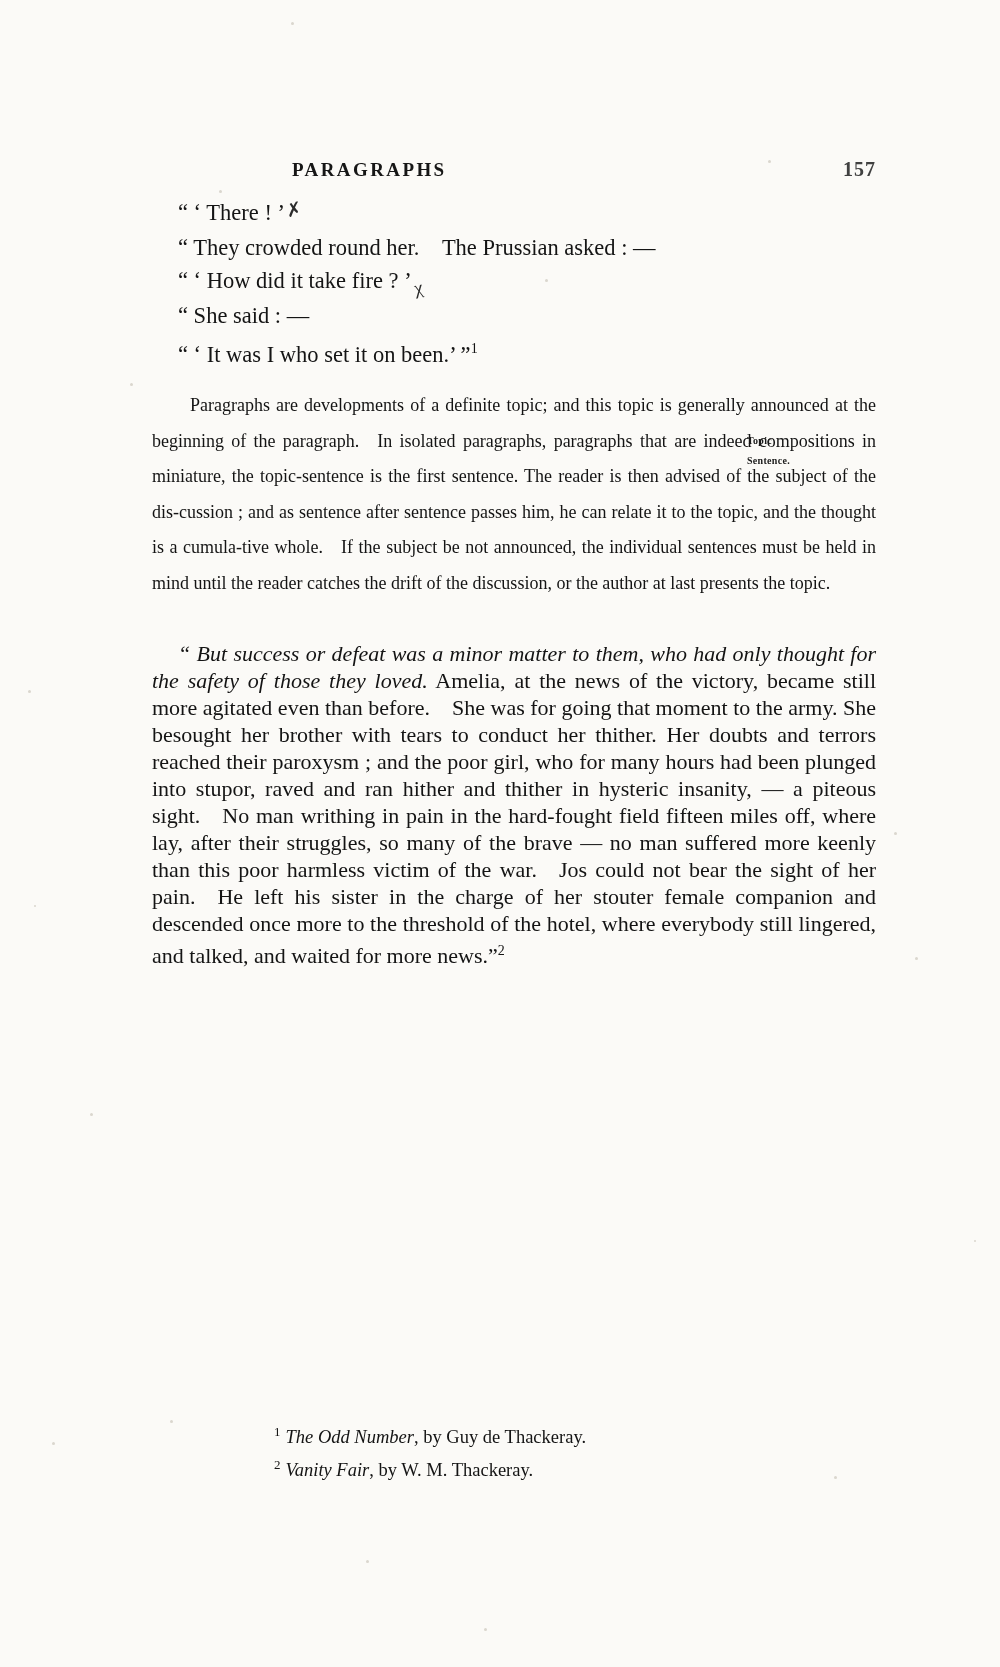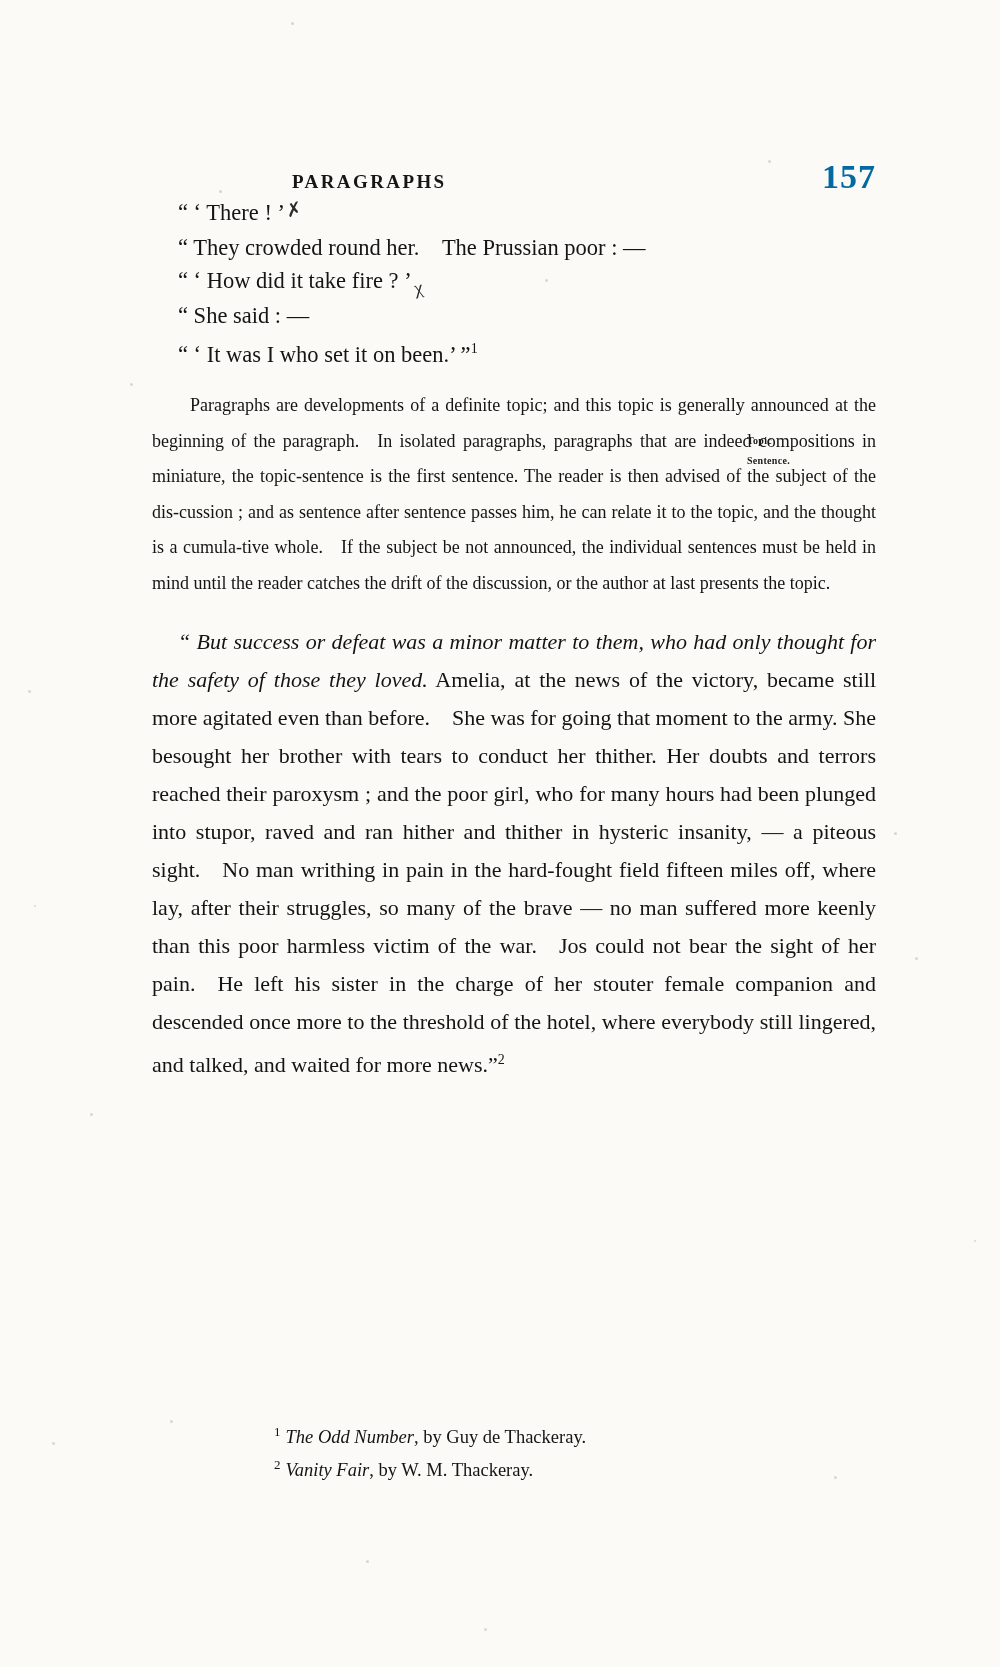--- a/index.html
+++ b/index.html
@@ -41,23 +41,23 @@
   .running-head {
     font-family: "Liberation Serif", serif;
     font-weight: bold;
     font-size: 19px;
     letter-spacing: 2.4px;
     color: #161616;
     margin-left: 140px;
   }
   .folio {
     font-weight: bold;
-    font-size: 34px;
+    font-size: 20px;
     letter-spacing: 1px;
-    color: #0369a1;
+    color: #404040;
   }
 
   .body {
     position: absolute;
     left: 138px;
     top: 196px;
     width: 724px;
   }
 
   
@@ -104,23 +104,23 @@
     font-weight: bold;
     font-size: 10px;
     line-height: 18px;
     letter-spacing: .3px;
     color: #1a1a1a;
   }
 
   
   .excerpt {
     font-size: 22px;
-    line-height: 38px;
+    line-height: 27px;
     text-align: justify;
-    margin-top: 22px;
+    margin-top: 39px;
     text-indent: 26px;
   }
   .excerpt i { font-style: italic; }
 
   .footnotes {
     position: absolute;
     left: 138px;
     top: 1418px;
     width: 724px;
     font-size: 18.5px;
@@ -156,21 +156,21 @@
 
   <div class="header">
     <div class="running-head">PARAGRAPHS</div>
     <div class="folio">157</div>
   </div>
 
   <div class="body">
 
     <div class="dialogue">
       <div><span>“ ‘ There ! ’</span><span class="pen">✗</span></div>
-      <div>“ They crowded round her. The Prussian poor : —</div>
+      <div>“ They crowded round her. The Prussian asked : —</div>
       <div><span>“ ‘ How did it take fire ? ’</span><span class="pen low">χ</span></div>
       <div>“ She said : —</div>
       <div><span>“ ‘ It was I who set it on been.’ ”</span><span class="sup">1</span></div>
     </div>
 
     <div class="para">Paragraphs are developments of a definite topic; and this topic is generally announced at the beginning of the paragraph. In isolated paragraphs, paragraphs that are indeed compositions in miniature, the topic-sentence is the first sentence. The reader is then advised of the subject of the dis-cussion ; and as sentence after sentence passes him, he can relate it to the topic, and the thought is a cumula-tive whole. If the subject be not announced, the individual sentences must be held in mind until the reader catches the drift of the discussion, or the author at last presents the topic.</div>
 
 
     <div class="excerpt">
       <i>“ But success or defeat was a minor matter to them, who had only thought for the safety of those they loved.</i>

